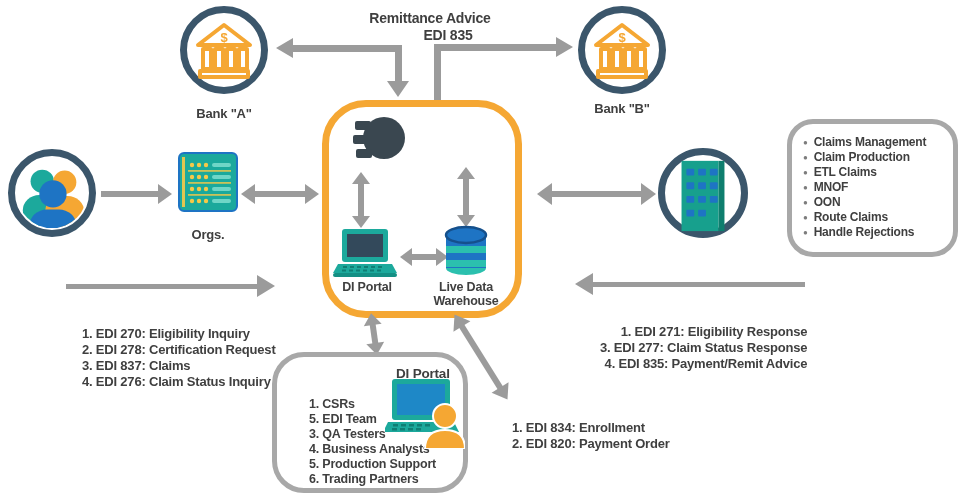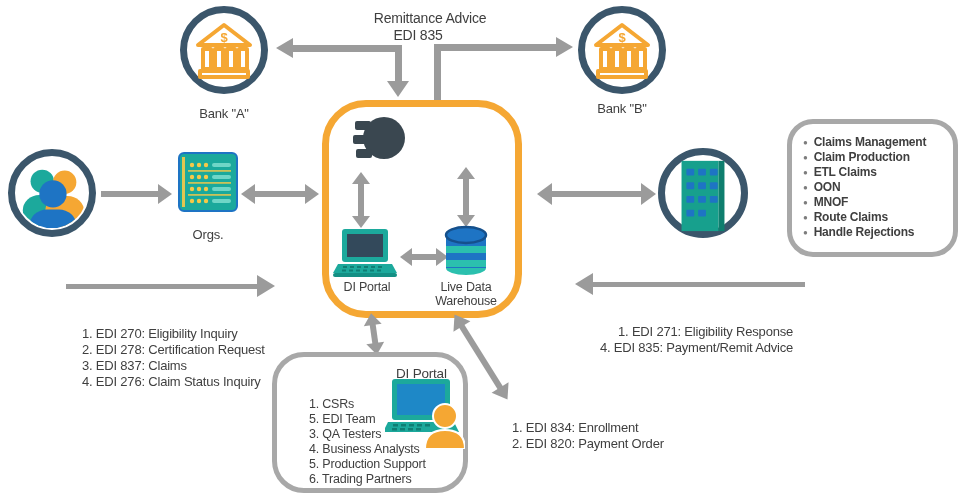--- a/index.html
+++ b/index.html
@@ -1,21 +1,21 @@
 <!DOCTYPE html>
 <html><head>
 <meta charset="utf-8">
 <style>
   html,body{margin:0;padding:0;background:#ffffff;}
   .stage{
     position:relative;width:963px;height:496px;background:#ffffff;overflow:hidden;
     font-family:"Liberation Sans","DejaVu Sans",sans-serif;
   }
   .txt{
-    position:absolute;color:#3F3F3F;font-weight:normal;letter-spacing:-0.2px;
+    position:absolute;color:#3F3F3F;font-weight:bold;letter-spacing:-0.2px;
     font-size:13px;line-height:15px;white-space:nowrap;
   }
   .center{text-align:center;}
   .ring{
     position:absolute;border:7px solid #3B566B;border-radius:50%;background:#fff;
     box-sizing:border-box;display:flex;align-items:center;justify-content:center;
   }
   .hubbox{
     position:absolute;left:322px;top:100px;width:200px;height:218px;
     border:7px solid #F5A733;border-radius:44px;box-sizing:border-box;background:#fff;
@@ -28,21 +28,21 @@
   .list div{white-space:nowrap;}
   .bullet{font-size:8px;color:#7d7d7d;margin-right:6px;vertical-align:1px;}
   .u{border-bottom:2px solid #3F3F3F;padding-bottom:1px;}
 </style>
 </head>
 <body>
 
 <div class="stage">
 
   <div class="txt center" style="left:350px;top:11px;width:160px;font-size:14px;">Remittance Advice</div>
-  <div class="txt center" style="left:338px;top:28px;width:160px;font-size:14px;">EDI 835</div>
+  <div class="txt center" style="left:368px;top:28px;width:160px;font-size:14px;">EDI 835</div>
 
   <div class="tri" style="left:276px;top:38px;border-width:10px 17px 10px 0;border-right-color:#9B9B9B;"></div>
   <div class="shaft" style="left:291px;top:45px;width:111px;height:7px;"></div>
   <div class="shaft" style="left:395px;top:45px;width:7px;height:37px;"></div>
   <div class="tri" style="left:387px;top:81px;border-width:16px 11px 0 11px;border-top-color:#9B9B9B;"></div>
 
   <div class="shaft" style="left:434px;top:44px;width:7px;height:56px;"></div>
   <div class="shaft" style="left:434px;top:44px;width:122px;height:7px;"></div>
   <div class="tri" style="left:556px;top:37px;border-width:10px 0 10px 17px;border-left-color:#9B9B9B;"></div>
 
@@ -214,42 +214,43 @@
           <rect x="22" y="56" width="8" height="7" rx="1"></rect>
       </g>
     </svg>
   </div>
 
   <div class="graybox" style="left:787px;top:119px;width:171px;height:138px;border-radius:26px;padding:11px 6px 0 11px;">
     <div class="list" style="font-weight:bold;color:#3F3F3F;font-size:12px;line-height:15px;letter-spacing:-0.2px;">
       <div><span class="bullet">●</span><span>Claims Management</span></div>
       <div><span class="bullet">●</span><span>Claim Production</span></div>
       <div><span class="bullet">●</span><span>ETL Claims</span></div>
+      <div><span class="bullet">●</span><span>MNOF</span></div>
       <div><span class="bullet">●</span><span>OON</span></div>
-      <div><span class="bullet">●</span><span>MNOF</span></div>
       <div><span class="bullet">●</span><span>Route Claims</span></div>
       <div><span class="bullet">●</span><span>Handle Rejections</span></div>
     </div>
   </div>
 
   <div class="shaft" style="left:66px;top:284px;width:192px;height:5px;"></div>
   <div class="tri" style="left:257px;top:275px;border-width:11px 0 11px 18px;border-left-color:#9B9B9B;"></div>
 
   <div class="tri" style="left:575px;top:273px;border-width:11px 18px 11px 0;border-right-color:#9B9B9B;"></div>
   <div class="shaft" style="left:592px;top:282px;width:213px;height:5px;"></div>
 
   <div class="txt list" style="left:82px;top:326px;line-height:16px;">
     <div>1. EDI 270: Eligibility Inquiry</div>
     <div>2. EDI 278: Certification Request</div>
     <div>3. EDI 837: Claims</div>
     <div>4. EDI 276: Claim Status Inquiry</div>
   </div>
 
   <div class="txt list" style="left:600px;top:324px;line-height:16px;text-align:right;">
     <div>1. EDI 271: Eligibility Response</div>
+    <div>3. EDI 277: Claim Status Response</div>
     <div>4. EDI 835: Payment/Remit Advice</div>
   </div>
 
   <div style="position:absolute;left:365px;top:313px;width:18px;height:42px;transform:rotate(-8deg);">
     <div class="tri" style="left:0;top:0;border-width:0 9px 12px 9px;border-bottom-color:#9B9B9B;"></div>
     <div class="shaft" style="left:6px;top:11px;width:6px;height:20px;"></div>
     <div class="tri" style="left:0;top:30px;border-width:12px 9px 0 9px;border-top-color:#9B9B9B;"></div>
   </div>
 
   <div style="position:absolute;left:431px;top:347px;width:100px;height:20px;transform:rotate(58deg);">

